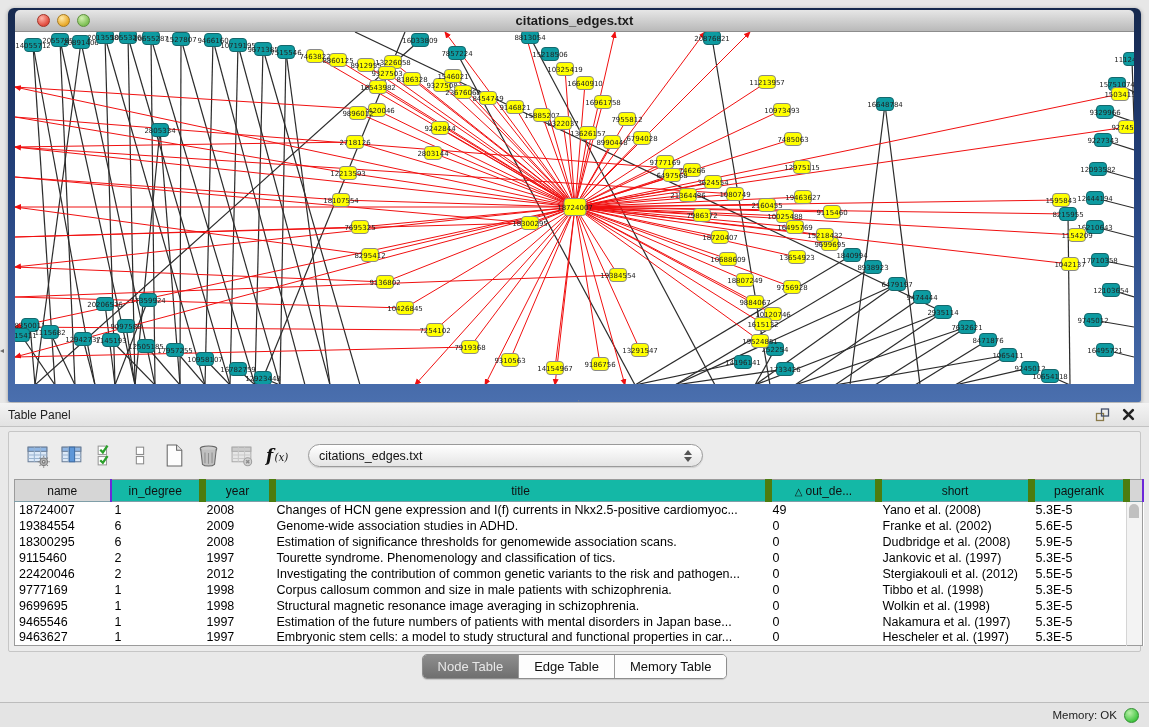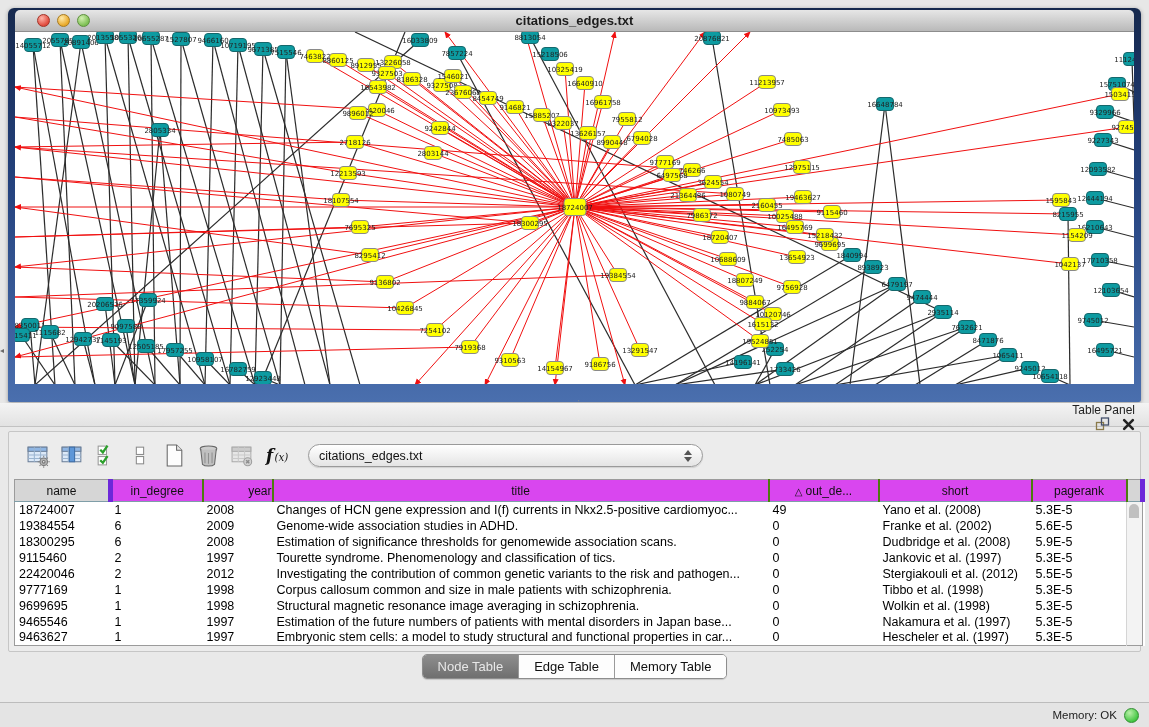--- a/index.html
+++ b/index.html
@@ -19,41 +19,41 @@
   .win-title { position:absolute; left:0; right:0; top:3px; text-align:center; font-size:13px; font-weight:bold; color:#1c1c1c; }
   .net-canvas { margin:0 7px; height:352px; background:#ffffff; position:relative; overflow:hidden; }
   .net-canvas svg { position:absolute; left:0; top:0; }
 
   .collapse-handle { position:absolute; left:0px; top:345px; width:7px; height:12px; color:#6a6a6a; font-size:8px; line-height:12px; }
   .split-handle { position:absolute; left:570px; top:401px; width:12px; height:7px; color:#8a8a8a; font-size:8px; line-height:6px; text-align:center; }
 
   
   .table-panel { position:absolute; left:0; top:403px; width:1149px; height:324px; background:#e9e9e9; }
   .tp-header { height:24px; background:linear-gradient(180deg,#f4f4f4,#e2e2e2); border-bottom:1px solid #c2c2c2;
-    display:flex; align-items:flex-end; padding:0 14px 0 8px;flex-direction:column; }
+    display:flex; align-items:center; padding:0 14px 0 8px; }
   .tp-title { font-size:12px; color:#222; flex:1; }
   .tp-icons { display:flex; align-items:center; gap:12px; }
   .icon-btn { background:none; border:none; cursor:default; display:flex; align-items:center; justify-content:center; }
 
   .content-box { margin:4px 8px 0 8px; border:1px solid #c6c6c6; background:#ececec; border-radius:2px; padding:0 5px 5px 5px; }
   .toolbar { height:47px; display:flex; align-items:center; padding-left:8px; }
   .tb-btn { width:32px; height:30px; background:none; border:none; margin-right:2px; display:flex; align-items:center; justify-content:center; }
   .table-select { margin-left:14px; width:395px; height:23px; border:1px solid #9a9a9a; border-radius:12px;
     background:linear-gradient(180deg,#ffffff,#e4e4e4); display:flex; align-items:center; padding:0 10px; position:relative;
     box-shadow:0 1px 1px rgba(0,0,0,.12); }
   .table-select span.val { font-size:12.5px; color:#111; flex:1; }
   .sel-arrows { display:flex; flex-direction:column; gap:2px; margin-left:6px; }
   .sel-arrows i { display:block; width:0; height:0; border-left:4px solid transparent; border-right:4px solid transparent; }
   .sel-arrows .up { border-bottom:5px solid #555; }
   .sel-arrows .dn { border-top:5px solid #555; }
 
   table.data { border-collapse:collapse; width:1108px; background:#fff; border:1px solid #9b9b9b; table-layout:fixed; }
   table.data th { height:22px; font-size:12px; font-weight:normal; color:#111; text-align:center;
-     background:#d946ef; border-right:2px solid #4d7c0f; border-bottom:1px solid #7f9ea8; overflow:hidden; white-space:nowrap; }
-  table.data th.gray { background:#d6d6d6; border-right:5px solid #6d28d9; }
+     background:#14b8a6; border-right:7px solid #4d7c0f; border-bottom:1px solid #7f9ea8; overflow:hidden; white-space:nowrap; }
+  table.data th.gray { background:#d6d6d6; border-right:2px solid #6d28d9; }
   table.data td { height:16px; font-size:12.5px; color:#000; padding:0 3px 0 4px; white-space:nowrap; overflow:hidden; }
   table.data th .sort { font-size:10px; margin-right:3px; }
   td.sbar { background:#f3f3f3; border-left:1px solid #d5d5d5; position:relative; padding:0; }
   .thumb { position:absolute; top:2px; left:2px; width:10px; height:40px; border-radius:6px; background:#c0c0c0; }
 
   
   .tabs-row { height:29px; display:flex; align-items:center; justify-content:center; }
   .seg { display:inline-flex; border:1px solid #8d8d8d; border-radius:5px; overflow:hidden; background:#fdfdfd;
      box-shadow:0 1px 1px rgba(0,0,0,.15); }
   .seg button { border:none; background:#fdfdfd; font-size:13px; color:#111; padding:4px 15px; border-right:1px solid #9a9a9a; font-family:inherit;text-align:center; }
@@ -617,21 +617,21 @@
             <i class="dn"></i>
           </span>
       </div>
     </div>
 
     <table class="data" id="data-table">
       <thead>
           <tr id="thead-row">
             <th class="gray" style="width: 96px;">name</th>
             <th style="width: 92px;">in_degree</th>
-            <th style="width: 70px; text-align: right;">year</th>
+            <th style="width: 70px;">year</th>
             <th style="width: 496px;">title</th>
             <th style="width: 110px;"><span class="sort">△</span>out_de...</th>
             <th style="width: 153px;">short</th>
             <th style="width: 95px; margin-left: 9px;">pagerank</th>
             <th class="gray" style="width: 16px;"></th>
           </tr>
         </thead>
       <tbody id="tbody">
           <tr>
             <td>18724007</td>

